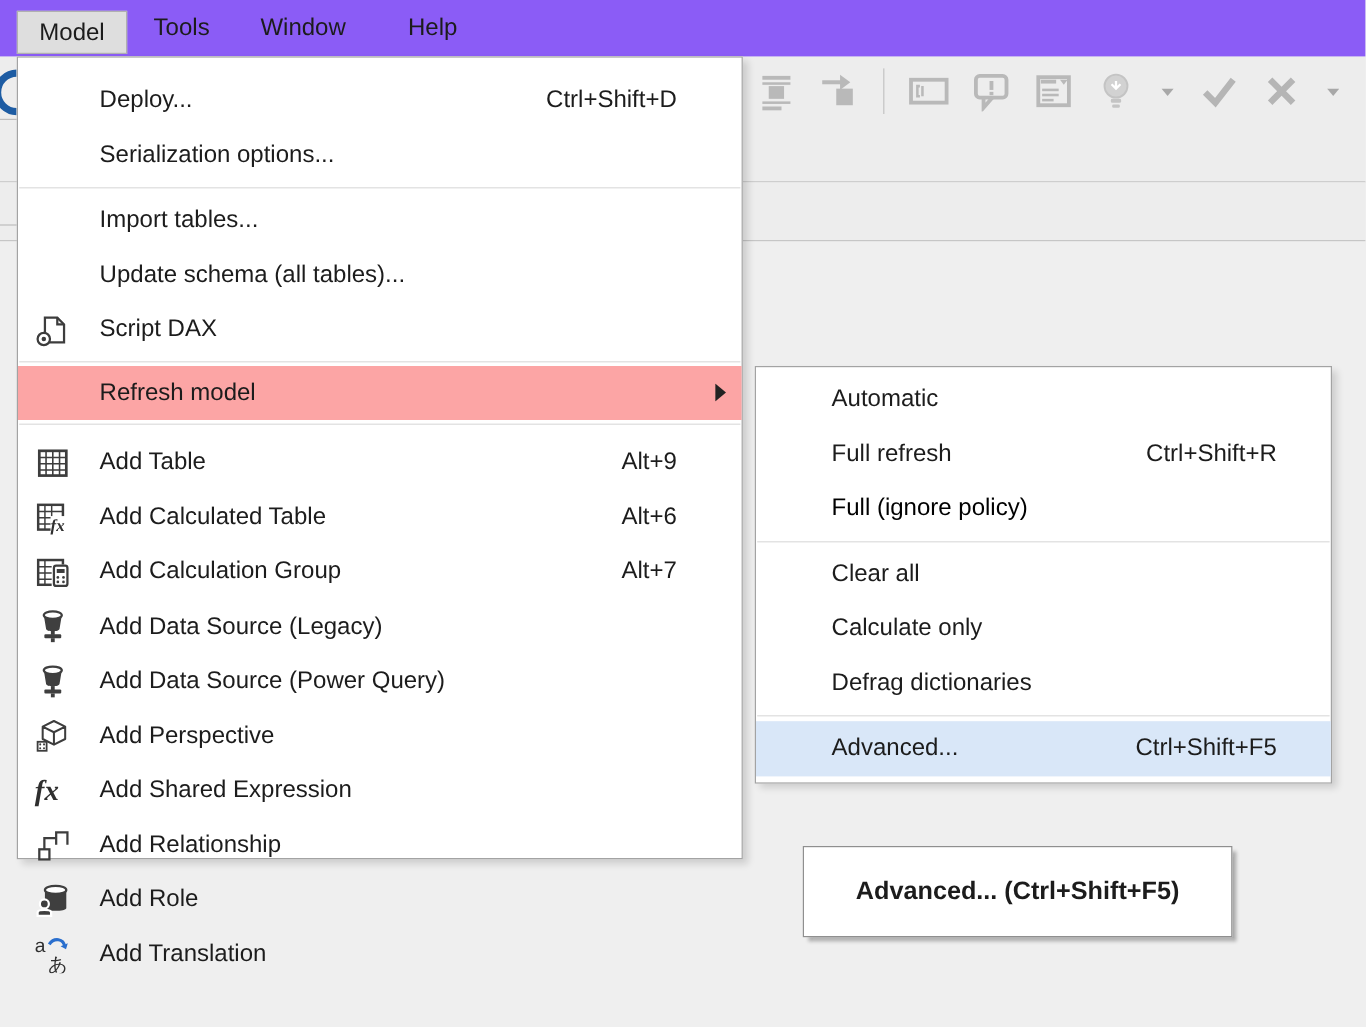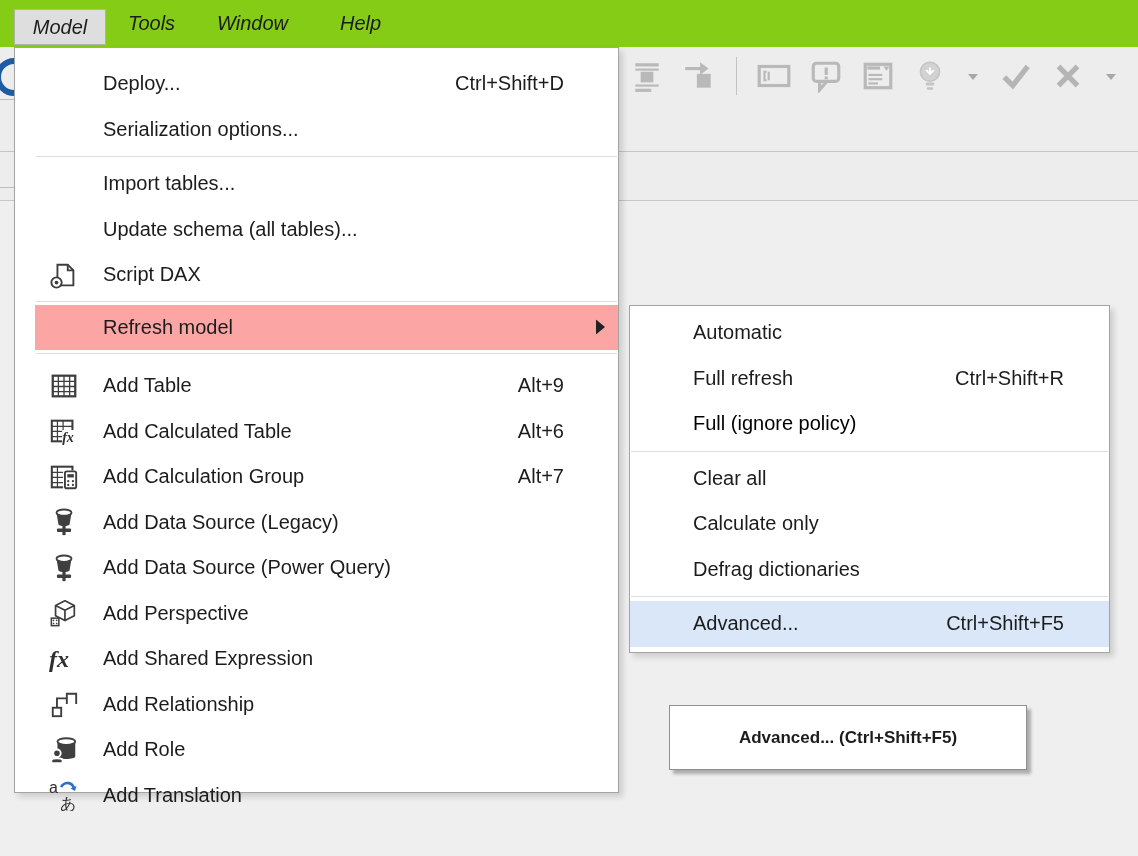--- a/index.html
+++ b/index.html
@@ -3,54 +3,54 @@
 <meta charset="utf-8">
 <style>
   html,body{margin:0;padding:0;}
   body{
     width:1138px;height:856px;position:relative;overflow:hidden;
     background:#efefef;color:#1c1c1c;
     font-family:"Liberation Sans", sans-serif;
     -webkit-font-smoothing:antialiased;
   }
   
-  .menubar{position:absolute;left:0;top:0;width:1138px;height:47px;background:#84cc16;z-index:1;font-style:italic;}
+  .menubar{position:absolute;left:0;top:0;width:1138px;height:47px;background:#8b5cf6;z-index:1;}
   .mb-item{position:absolute;top:0;height:47px;display:flex;align-items:center;font-size:20px;}
   .mb-active{left:14px;top:9px;height:36px;width:92px;justify-content:center;background:#dedede;border:1px solid #b0b0b0;box-sizing:border-box;}
   .band1{position:absolute;left:0;top:47px;width:1138px;height:104px;background:#ededed;border-bottom:1px solid #c6c6c6;z-index:0;}
   .band2{position:absolute;left:0;top:152px;width:1138px;height:48px;background:#ededed;border-bottom:1px solid #c6c6c6;z-index:0;}
   .lstrip-line{position:absolute;left:0;width:14px;height:1px;background:#bdbdbd;z-index:1;}
   .blue-frag{position:absolute;left:0;top:56px;width:14px;height:42px;z-index:1;overflow:hidden;}
   
   .toolbar{position:absolute;left:628px;top:54px;height:44px;display:flex;align-items:center;gap:14px;z-index:1;}
   .tbtn{width:38px;height:38px;display:flex;align-items:center;justify-content:center;flex:none;}
   .tbtn.narrow{width:20px;}
   .tsep{width:1px;height:38px;background:#c2c2c2;margin:0 4px;flex:none;}
   
   .panel{position:absolute;background:#ffffff;border:1px solid #a3a3a3;box-sizing:border-box;
          box-shadow:4px 4px 6px rgba(0,0,0,0.14);z-index:5;}
-  .mainmenu{left:14px;top:47px;width:605px;height:746px;padding-top:13px;padding-left:20px;}
+  .mainmenu{left:14px;top:47px;width:605px;height:669px;padding-top:13px;}
   .submenu{left:629px;top:305px;width:481px;height:348px;padding-top:4px;z-index:6;}
   .mrow{position:relative;display:flex;align-items:center;height:45.5px;padding:0 54px 0 12px;font-size:20px;white-space:nowrap;}
   .mrow.highlight{background:#fca5a5;}
   .micon{width:34px;height:34px;margin-right:22px;flex:none;display:flex;align-items:center;justify-content:center;}
   .mlabel{flex:1;}
   .mshortcut{margin-left:20px;}
   .msep{height:1px;background:#dcdcdc;margin:4px 1px;}
   .msep.tight{margin:3px 1px;}
   .spacer6{height:6px;}
   .marrow{position:absolute;right:13px;top:50%;transform:translateY(-50%);display:flex;}
   .srow{display:flex;align-items:center;height:45.5px;padding:0 45px 0 63px;font-size:20px;white-space:nowrap;}
   .srow.highlight{background:#d9e7f8;}
   .srow.disabled{color:#000000;}
   .slabel{flex:1;}
   
-  .tooltip{position:absolute;left:669px;top:705px;width:358px;height:65px;background:#ffffff;
+  .tooltip{position:absolute;left:669px;top:705px;width:358px;height:76px;background:#ffffff;
            border:1px solid #8f8f8f;box-sizing:border-box;box-shadow:4px 4px 3px rgba(0,0,0,0.28);
-           display:flex;align-items:center;justify-content:center;font-weight:bold;font-size:17px;z-index:7;}
+           display:flex;align-items:center;justify-content:center;font-weight:bold;font-size:21px;z-index:7;}
   svg{display:block;}
 </style>
 </head>
 <body>
 
 <div class="band1"></div>
 <div class="band2"></div>
 <div class="lstrip-line" style="top:99px;"></div>
 <div class="lstrip-line" style="top:187px;"></div>
 <div class="blue-frag">

